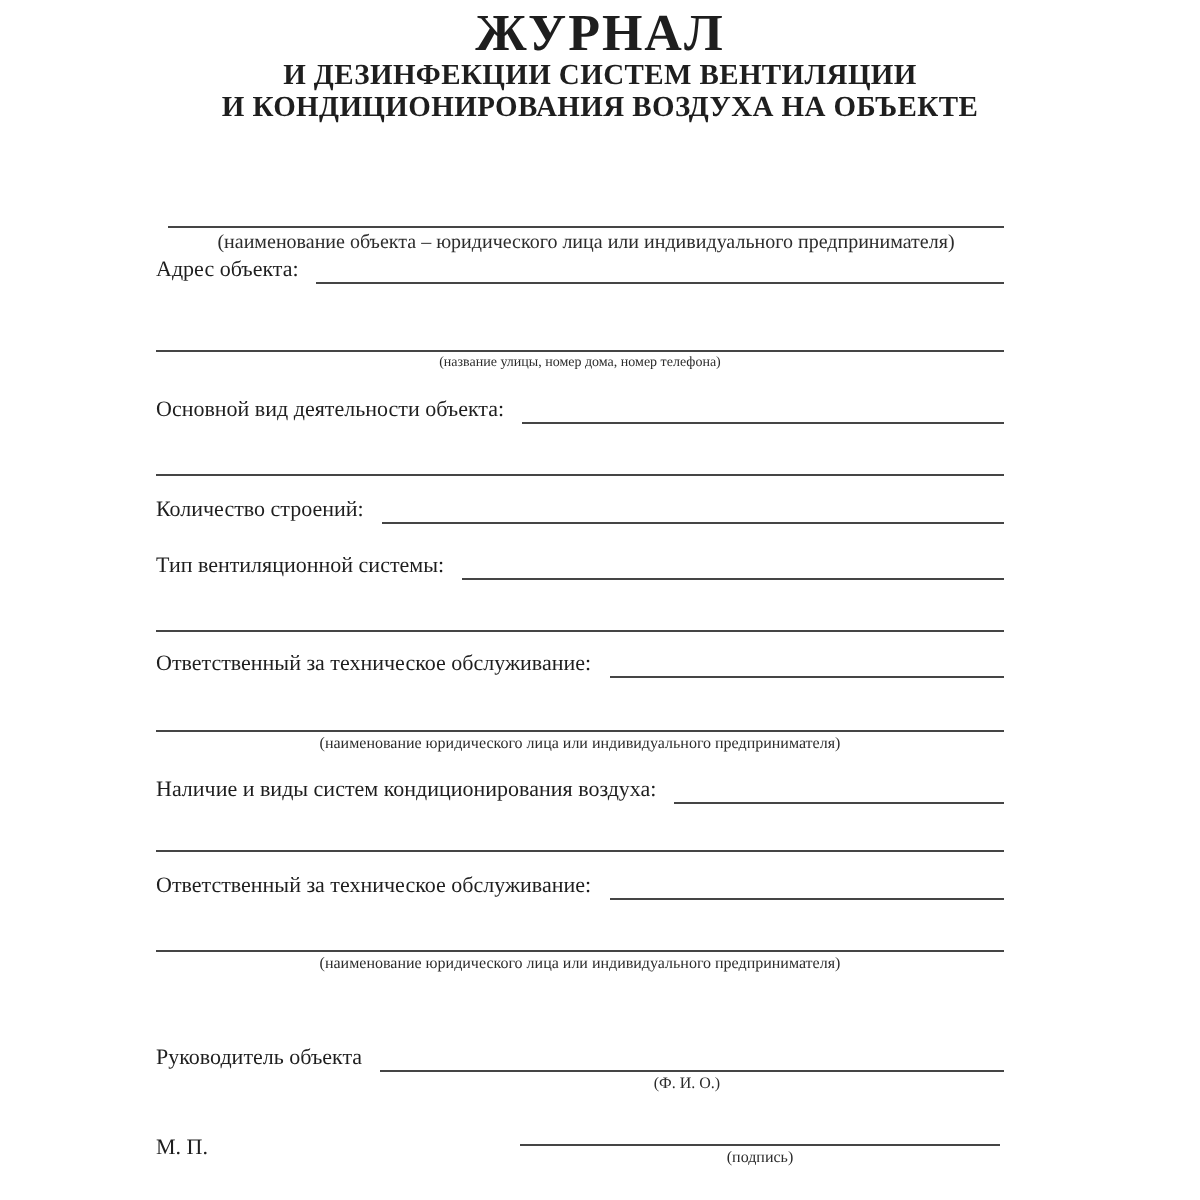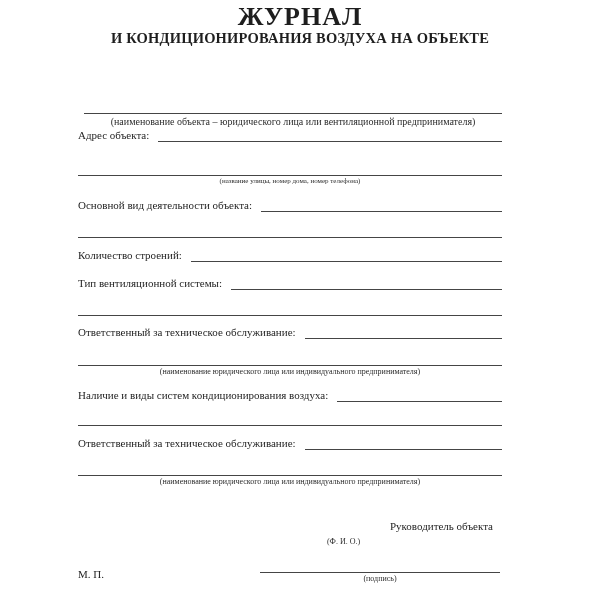--- a/index.html
+++ b/index.html
@@ -77,26 +77,27 @@
       font-size: 11px;
     }
   </style>
 </head>
 <body>
 
 <div class="sheet">
 
   <div class="doc-title">ЖУРНАЛ</div>
   <div class="doc-subtitle">
+    <div>И ДЕЗИНФЕКЦИИ СИСТЕМ ВЕНТИЛЯЦИИ</div>
     <div>И КОНДИЦИОНИРОВАНИЯ ВОЗДУХА НА ОБЪЕКТЕ</div>
   </div>
 
   <div class="abs" style="left:84px; top:99px; width:418px;">
     <div class="wline"></div>
-    <div class="cap cap10">(наименование объекта – юридического лица или вентиляционной предпринимателя)</div>
+    <div class="cap cap10">(наименование объекта – юридического лица или индивидуального предпринимателя)</div>
   </div>
 
   <div class="row" style="left:78px; top:126px; width:424px;">
     <span class="lbl">Адрес объекта:</span>
     <div class="fill"></div>
   </div>
 
   <div class="abs" style="left:78px; top:161px; width:424px;">
     <div class="wline"></div>
     <div class="cap cap7">(название улицы, номер дома, номер телефона)</div>
@@ -147,21 +148,21 @@
   <div class="row" style="left:78px; top:434px; width:424px;">
     <span class="lbl">Ответственный за техническое обслуживание:</span>
     <div class="fill"></div>
   </div>
 
   <div class="abs" style="left:78px; top:461px; width:424px;">
     <div class="wline"></div>
     <div class="cap cap8">(наименование юридического лица или индивидуального предпринимателя)</div>
   </div>
 
-  <div class="row" style="left:78px; top:520px; width:424px;flex-direction:column;">
+  <div class="row" style="left:78px; top:520px; width:424px;">
     <span class="lbl">Руководитель объекта</span>
     <div class="fill"></div>
   </div>
   <div class="abs cap cap8" style="left:185px; top:536px; width:317px;">(Ф. И. О.)</div>
 
   <span class="stamp-label" style="left:78px; top:568px;">М. П.</span>
   <div class="abs" style="left:260px; top:558px; width:240px;">
     <div class="wline"></div>
     <div class="cap cap8">(подпись)</div>
   </div>

